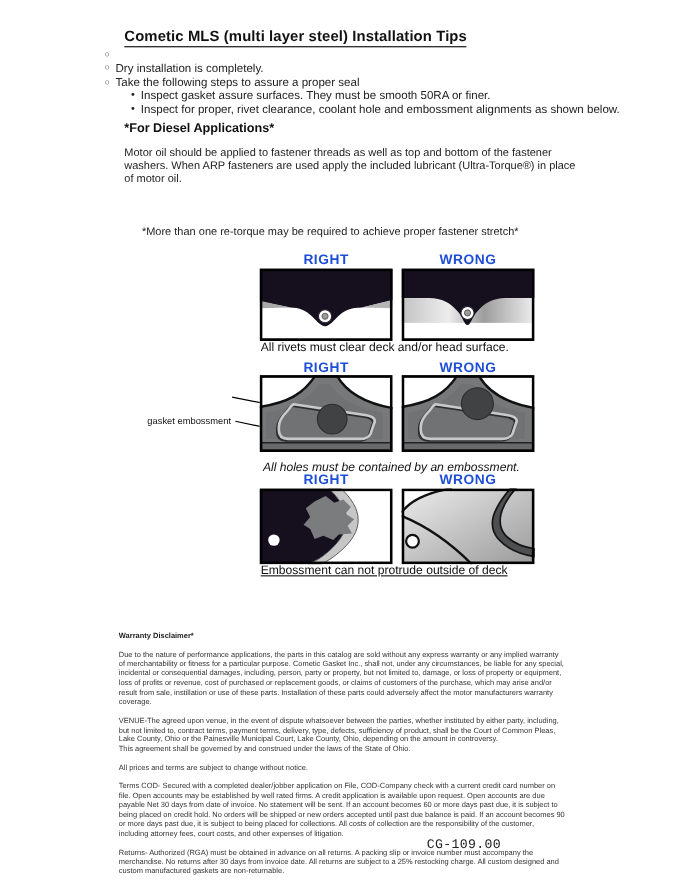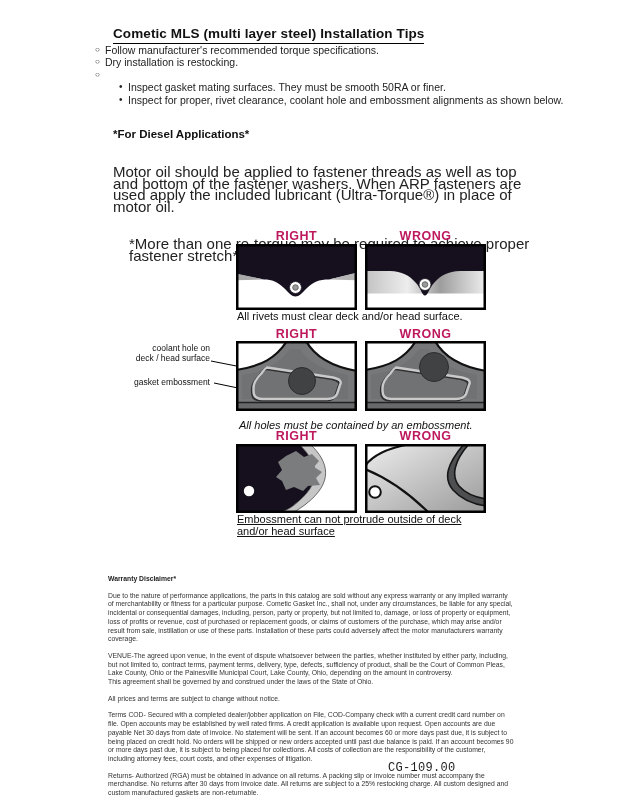--- a/index.html
+++ b/index.html
@@ -11,23 +11,23 @@
   
   .title{font-size:13.5px;font-weight:bold;letter-spacing:.1px;border-bottom:1.5px solid #000;padding-bottom:2px;color:#111;}
   
   .bullets{font-size:10.5px;line-height:12.4px;color:#222;}
   .b-row{display:flex;}
   .b-glyph{width:10px;flex:0 0 10px;font-size:8px;line-height:12.4px;}
   .sub{margin-left:24px;}
   .sub .b-glyph{width:9px;flex:0 0 9px;font-size:10px;}
   
   .diesel-h{font-size:11.5px;font-weight:bold;color:#111;}
-  .para{font-size:15px;line-height:11.6px;width:414px;color:#222;margin-top:32px;}
-  
-  .dg-h{width:121px;text-align:center;font-size:12.5px;font-weight:bold;letter-spacing:.5px;color:#be185d;}
+  .para{font-size:10px;line-height:11.6px;width:414px;color:#222;}
+  
+  .dg-h{width:121px;text-align:center;font-size:12.5px;font-weight:bold;letter-spacing:.5px;color:#1d4ed8;}
   .caption{font-size:11px;line-height:11.5px;color:#111;}
   .ptr-label{font-size:8.5px;line-height:10px;text-align:right;color:#111;width:100px;}
   
   .warranty{width:406px;font-size:6.8px;line-height:8.7px;color:#333;}
   .warranty .wp{margin:0 0 8px 0;}
   .warranty .wh{font-weight:bold;color:#222;margin:0 0 8px 0;}
   .pagenum{font-size:12px;letter-spacing:.3px;color:#222;font-family:Liberation Mono, monospace;}
   svg{display:block;}
 </style>
 </head>
@@ -35,40 +35,40 @@
 
 <div class="page">
 
   <div class="abs" style="left:113px;top:24px;">
     <span class="title">Cometic MLS (multi layer steel) Installation Tips</span>
   </div>
 
   <div class="abs bullets" style="left:95px;top:44px;width:470px;">
     <div class="b-row">
       <span class="b-glyph">○</span>
-      <span>Follow manufacturer's recommended torque specifications.</span>
     </div>
     <div class="b-row">
       <span class="b-glyph">○</span>
-      <span>Dry installation is restocking.</span>
+      <span>Dry installation is completely.</span>
     </div>
     <div class="b-row">
       <span class="b-glyph">○</span>
+      <span>Take the following steps to assure a proper seal</span>
     </div>
     <div class="b-row sub">
       <span class="b-glyph">•</span>
-      <span>Inspect gasket mating surfaces.  They must be smooth 50RA or finer.</span>
+      <span>Inspect gasket assure surfaces.  They must be smooth 50RA or finer.</span>
     </div>
     <div class="b-row sub">
       <span class="b-glyph">•</span>
       <span>Inspect for proper, rivet clearance, coolant hole and embossment alignments as shown below.</span>
     </div>
   </div>
 
-  <div class="abs diesel-h" style="left:113px;top:128px;">*For Diesel Applications*</div>
+  <div class="abs diesel-h" style="left:113px;top:111px;">*For Diesel Applications*</div>
   <div class="abs para" style="left:113px;top:134px;">Motor oil should be applied to fastener threads as well as top and bottom of the fastener washers. When ARP fasteners are used apply the included lubricant (Ultra-Torque®) in place of motor oil.</div>
   <div class="abs para" style="left:129px;top:206px;">*More than one re-torque may be required to achieve proper fastener stretch*</div>
 
   <div class="abs dg-h" style="left:236px;top:229px;">RIGHT</div>
   <div class="abs dg-h" style="left:365px;top:229px;">WRONG</div>
 
   <div class="abs" style="left:236px;top:244px;">
     <svg width="121" height="66" viewBox="0 0 121 66">
       <rect width="121" height="66" fill="#ffffff"></rect>
       <path d="M0,0 H121 V29 L93,35.5 C83,35.5 77,38 71,44 C66,49 63,52.5 59.5,52.5 C56,52.5 53,49 48,44 C42,38 36,35.5 28,35.5 L0,30 Z" fill="#16101e"></path>
@@ -97,24 +97,20 @@
       <circle cx="60" cy="40.5" r="2.8" fill="#9a9a9a" stroke="#555555" stroke-width="0.8"></circle>
       <rect x="1.25" y="1.25" width="118.5" height="63.5" fill="none" stroke="#000000" stroke-width="2.5"></rect>
     </svg>
   </div>
 
   <div class="abs caption" style="left:237px;top:311px;">All rivets must clear deck and/or head surface.</div>
 
   <div class="abs dg-h" style="left:236px;top:327px;">RIGHT</div>
   <div class="abs dg-h" style="left:365px;top:327px;">WRONG</div>
 
-  <div class="abs ptr-label" style="left:110px;top:343px;">
-    <div>coolant hole on</div>
-    <div>deck / head surface</div>
-  </div>
   <div class="abs ptr-label" style="left:110px;top:377px;">gasket embossment</div>
 
   <svg class="abs" style="left:205px;top:355px;" width="110" height="45">
     <line x1="6" y1="6" x2="97" y2="24" stroke="#000" stroke-width="1"></line>
     <line x1="9" y1="28" x2="57" y2="38" stroke="#000" stroke-width="1"></line>
   </svg>
 
   <div class="abs" style="left:236px;top:341px;">
     <svg width="121" height="70" viewBox="0 0 121 70">
       <rect width="121" height="70" fill="#ffffff"></rect>
@@ -177,21 +173,20 @@
       <path d="M46,0 C22,4 8,11 0,22" fill="none" stroke="#111111" stroke-width="2.2"></path>
       <path d="M0,25 C22,34 45,50 64,69" fill="none" stroke="#111111" stroke-width="2.2"></path>
       <path d="M99,0 C82,20 78,34 88,46 C96,55 107,60 121,62 L121,55 C109,53 100,49 94,42 C86,32 89,17 104,0 Z" fill="#4e4f51" stroke="#161616" stroke-width="1.6"></path>
       <circle cx="10" cy="48" r="5.8" fill="#ffffff" stroke="#111111" stroke-width="2"></circle>
       <rect x="1.25" y="1.25" width="118.5" height="66.5" fill="none" stroke="#000000" stroke-width="2.5"></rect>
     </svg>
   </div>
 
   <div class="abs caption" style="left:237px;top:514px;text-decoration:underline;">
     <div>Embossment can not protrude outside of deck</div>
-    <div>and/or head surface</div>
   </div>
 
   <div class="abs warranty" style="left:108px;top:575px;">
     <div class="wh">Warranty Disclaimer*</div>
     <div class="wp">Due to the nature of performance applications, the parts in this catalog are sold without any express warranty or any implied warranty of merchantability or fitness for a particular purpose.  Cometic Gasket Inc., shall not, under any circumstances, be liable for any special, incidental or consequential damages, including, person, party or property, but not limited to, damage, or loss of property or equipment, loss of profits or revenue, cost of purchased or replacement goods, or claims of customers of the purchase, which may arise and/or result from sale, instillation or use of these parts.  Installation of these parts could adversely affect the motor manufacturers warranty coverage.</div>
     <div class="wp">
       <div>VENUE-The agreed upon venue, in the event of dispute whatsoever between the parties, whether instituted by either party, including, but not limited to, contract terms, payment terms, delivery, type, defects, sufficiency of product, shall be the Court of Common Pleas, Lake County, Ohio or the Painesville Municipal Court, Lake County, Ohio, depending on the amount in controversy.</div>
       <div>This agreement shall be governed by and construed under the laws of the State of Ohio.</div>
     </div>
     <div class="wp">All prices and terms are subject to change without notice.</div>

